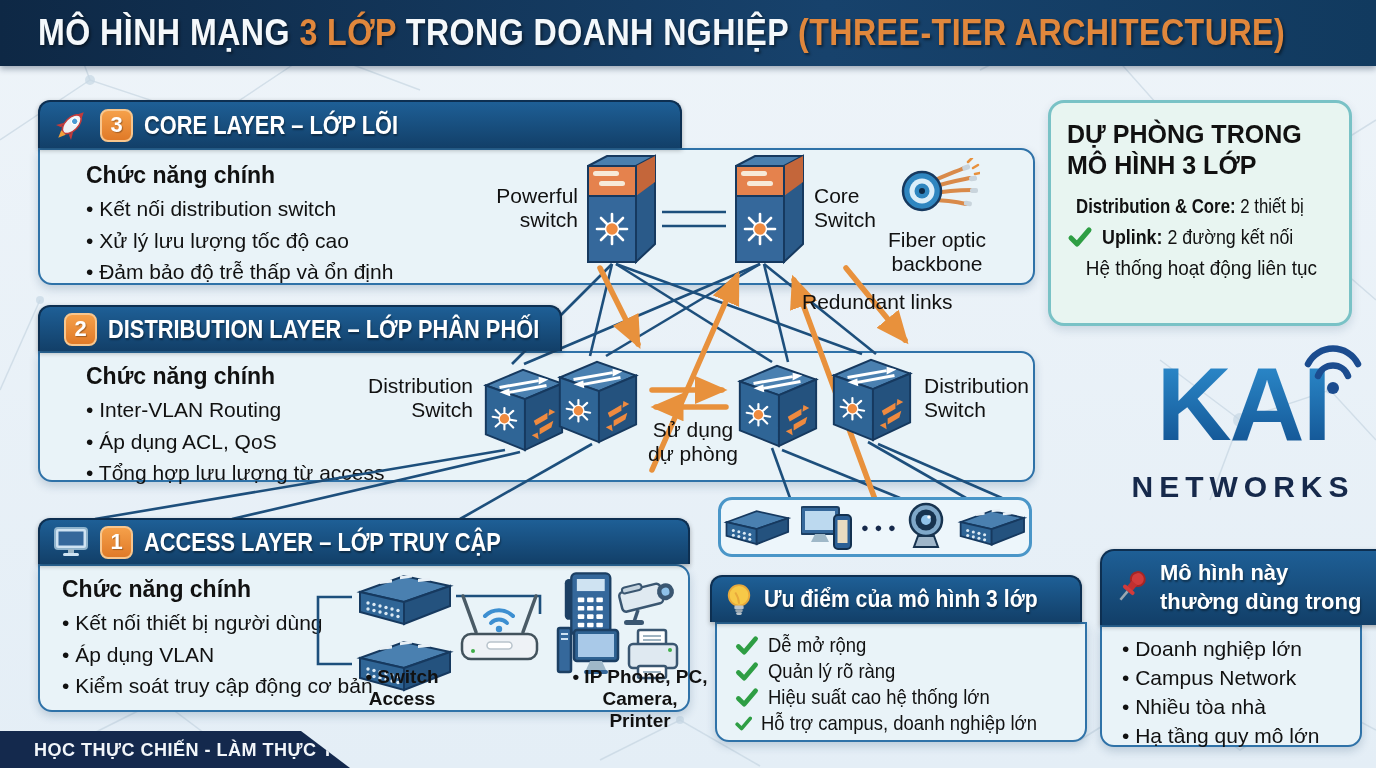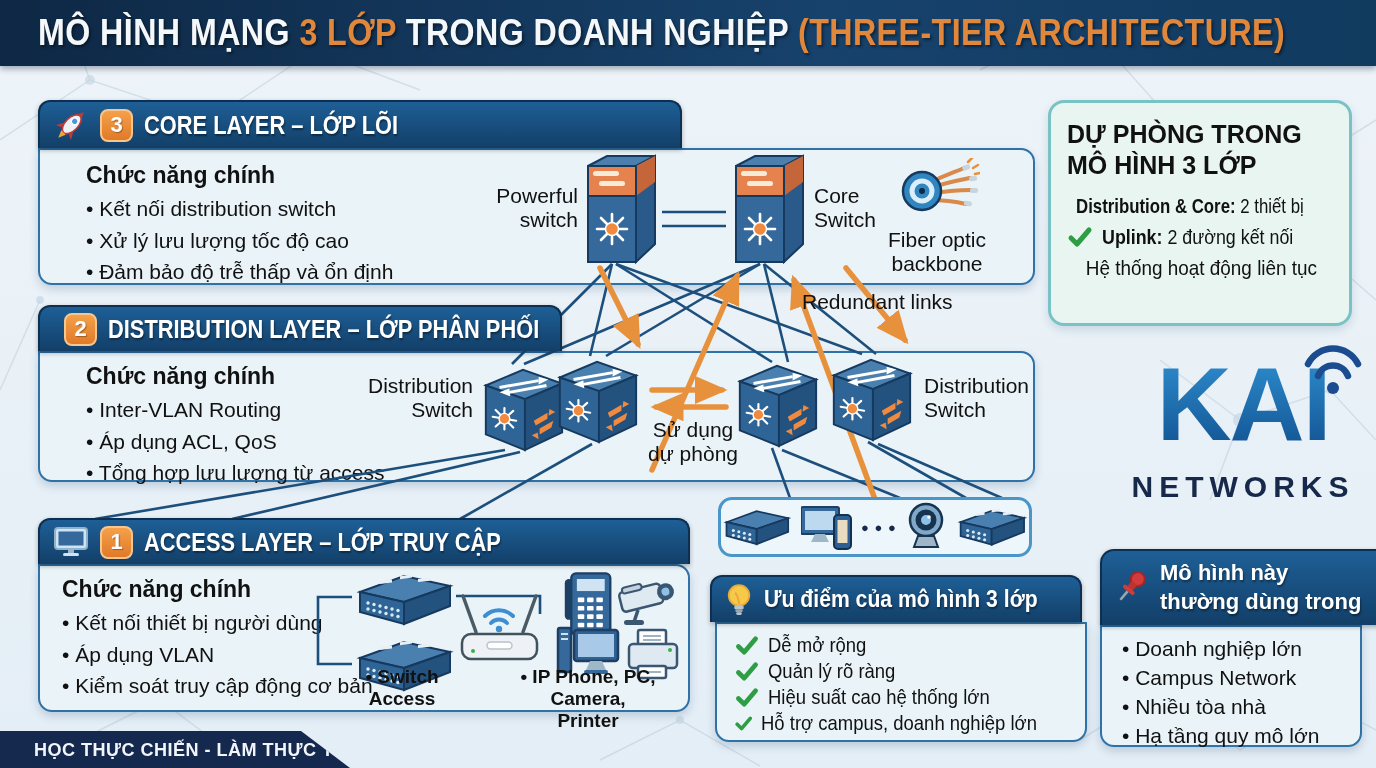--- a/index.html
+++ b/index.html
@@ -499,21 +499,21 @@
     <rect x="14" y="2" width="28" height="16" rx="2" fill="#fff" stroke="#3a5671" stroke-width="2.5"></rect>
     <line x1="19" y1="8" x2="37" y2="8" stroke="#9fb4c2" stroke-width="2"></line>
       <line x1="19" y1="12" x2="37" y2="12" stroke="#9fb4c2" stroke-width="2"></line>
     <rect x="5" y="16" width="48" height="24" rx="4" fill="#dfe9f1" stroke="#3a5671" stroke-width="2.5"></rect>
     <circle cx="46" cy="22" r="2" fill="#3fae49"></circle>
     <rect x="14" y="38" width="28" height="12" rx="2" fill="#fff" stroke="#3a5671" stroke-width="2.5"></rect>
     <line x1="19" y1="44" x2="37" y2="44" stroke="#9fb4c2" stroke-width="2"></line>
   </svg>
 
   <div class="abs dlabel c" style="left:342px;top:666px;width:120px;font-size:19px;font-weight:bold;">• Switch Access</div>
-  <div class="abs dlabel c" style="left:520px;top:666px;width:136px;font-size:19px;font-weight:bold;">• IP Phone, PC, Camera, Printer</div>
+  <div class="abs dlabel c" style="left:572px;top:666px;width:136px;font-size:19px;font-weight:bold;">• IP Phone, PC, Camera, Printer</div>
 
   <div class="abs devices-strip">
     <svg width="72" height="42" viewBox="0 0 105 58">
       <polygon points="8,22 52,6 98,16 52,32" fill="#4a80b0" stroke="#16395f" stroke-width="2.5"></polygon>
       <polygon points="8,22 52,32 52,54 8,42" fill="#2f6596" stroke="#16395f" stroke-width="2.5"></polygon>
       <polygon points="52,32 98,16 98,36 52,54" fill="#24527e" stroke="#16395f" stroke-width="2.5"></polygon>
       <g fill="#dceaf4">
           <circle cx="18" cy="34" r="2.2"></circle>
           <circle cx="26" cy="36" r="2.2"></circle>
           <circle cx="34" cy="38" r="2.2"></circle>

